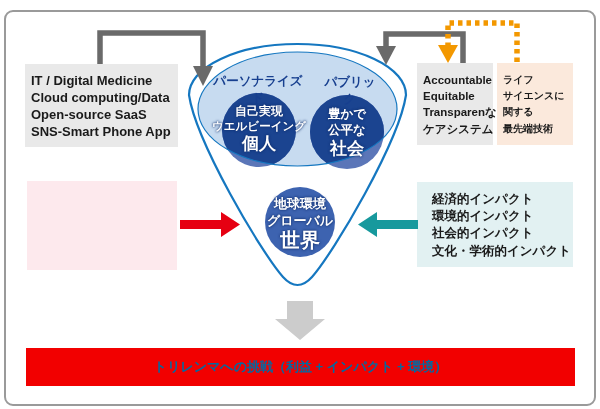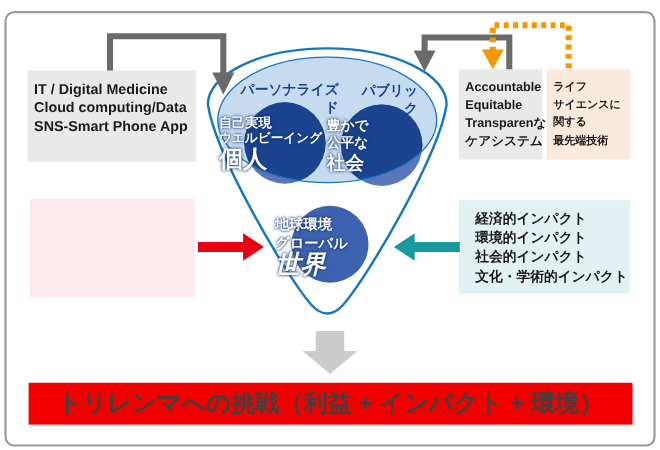--- a/index.html
+++ b/index.html
@@ -9,26 +9,26 @@
          border:2px solid #9a9a9a;border-radius:9px;}
   .box{position:absolute;box-sizing:border-box;}
   .box-gray{background:#e9e9e9;}
   .box-pink{background:#fde9ed;}
   .box-peach{background:#fbe9dc;}
   .box-teal{background:#e2f1f2;}
   .box-text{font-weight:bold;color:#1a1a1a;}
   .line{white-space:nowrap;}
   .svg-layer{position:absolute;left:0;top:0;z-index:2;}
   .txt-layer-item{position:absolute;z-index:3;}
-  .funnel-label{font-weight:bold;color:#173f8f;font-size:12.5px;text-align:right;}
-  .circle-text{color:#fff;font-weight:bold;text-align:left;
+  .funnel-label{font-weight:bold;color:#173f8f;font-size:12.5px;text-align:center;}
+  .circle-text{color:#fff;font-weight:bold;text-align:center;
                text-shadow:0 0 3px rgba(18,48,110,.85),0 0 2px rgba(18,48,110,.85);}
   .banner{position:absolute;left:26px;top:348px;width:549px;height:38px;background:#f20000;z-index:1;}
   .banner-text{position:absolute;left:26px;top:348px;width:549px;height:54px;line-height:38px;
-               text-align:center;color:#404040;font-weight:bold;font-size:22px;z-index:3;
+               text-align:center;color:#0369a1;font-weight:bold;font-size:13px;z-index:3;
                text-shadow:none;white-space:nowrap;}
 </style>
 </head>
 <body>
 
 <div class="stage">
 
   <div class="frame"></div>
 
   <div class="box box-gray" style="left:25px;top:64px;width:153px;height:83px;"></div>
@@ -73,20 +73,21 @@
     <path d="M180,220 L221,220 L221,212 L240,224.5 L221,237 L221,229 L180,229 Z" fill="#e60012"></path>
 
     <path d="M418,220 L377,220 L377,212 L358,224.5 L377,237 L377,229 L418,229 Z" fill="#17999d"></path>
 
     <path d="M287,301 L313,301 L313,319 L325,319 L300,340 L275,319 L287,319 Z" fill="#cccccc"></path>
   </svg>
 
   <div class="txt-layer-item box-text" style="left:31px;top:72px;font-size:13px;line-height:17px;">
     <div class="line">IT / Digital Medicine</div>
     <div class="line">Cloud computing/Data</div>
+    <div class="line">Open-source SaaS</div>
     <div class="line">SNS-Smart Phone App</div>
   </div>
 
 
   <div class="txt-layer-item box-text" style="left:423px;top:72px;font-size:11.5px;line-height:16.2px;">
     <div class="line">Accountable</div>
     <div class="line">Equitable</div>
     <div class="line">Transparenな</div>
     <div class="line">ケアシステム</div>
   </div>
@@ -104,30 +105,30 @@
     <div class="line">社会的インパクト</div>
     <div class="line">文化・学術的インパクト</div>
   </div>
 
   <div class="txt-layer-item funnel-label" style="left:208px;top:73px;width:100px;">パーソナライズド</div>
   <div class="txt-layer-item funnel-label" style="left:320px;top:74px;width:60px;">パブリック</div>
 
   <div class="txt-layer-item circle-text" style="left:199px;top:104px;width:120px;">
     <div style="font-size:12px;line-height:15px;">自己実現</div>
     <div style="font-size:11.5px;line-height:15px;">ウエルビーイング</div>
-    <div style="font-size:22px;line-height:22px;">個人</div>
+    <div style="font-size:17px;line-height:22px;font-family:Liberation Mono, monospace;">個人</div>
   </div>
 
   <div class="txt-layer-item circle-text" style="left:297px;top:106px;width:100px;">
     <div style="font-size:12.5px;line-height:16px;">豊かで</div>
     <div style="font-size:12.5px;line-height:16px;">公平な</div>
     <div style="font-size:17px;line-height:21px;">社会</div>
   </div>
 
   <div class="txt-layer-item circle-text" style="left:250px;top:195px;width:100px;">
     <div style="font-size:13px;line-height:17px;">地球環境</div>
     <div style="font-size:13px;line-height:17px;">グローバル</div>
-    <div style="font-size:23px;line-height:22px;font-style:italic;">世界</div>
+    <div style="font-size:20px;line-height:22px;">世界</div>
   </div>
 
   <div class="banner-text">トリレンマへの挑戦（利益 + インパクト + 環境）</div>
 
 </div>
 
 </body></html>

